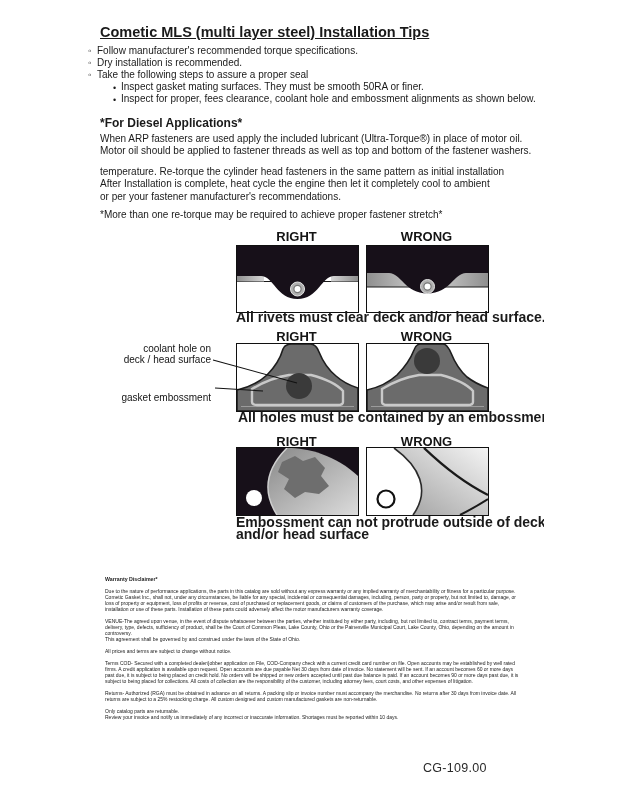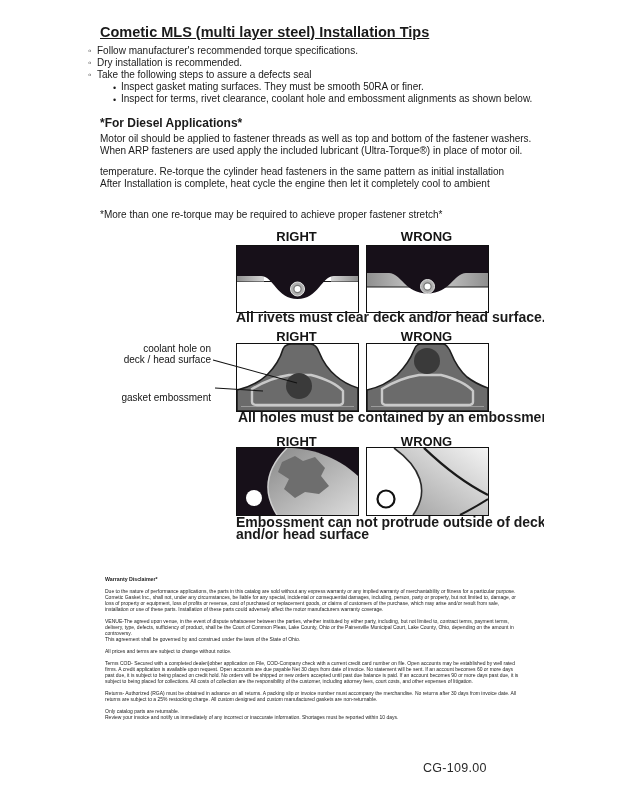--- a/index.html
+++ b/index.html
@@ -57,41 +57,42 @@
   <div class="abs bullet-row" style="left:88px; top:45px;">
     <span class="bullet-glyph">◦</span>
     <span>Follow manufacturer's recommended torque specifications.</span>
   </div>
   <div class="abs bullet-row" style="left:88px; top:57px;">
     <span class="bullet-glyph">◦</span>
     <span>Dry installation is recommended.</span>
   </div>
   <div class="abs bullet-row" style="left:88px; top:69px;">
     <span class="bullet-glyph">◦</span>
-    <span>Take the following steps to assure a defects seal</span>
+    <span>Take the following steps to assure a proper seal</span>
   </div>
   <div class="abs bullet-row" style="left:113px; top:81px;">
     <span class="sub-glyph">•</span>
     <span>Inspect gasket mating surfaces.  They must be smooth 50RA or finer.</span>
   </div>
   <div class="abs bullet-row" style="left:113px; top:93px;">
     <span class="sub-glyph">•</span>
-    <span>Inspect for terms, rivet clearance, coolant hole and embossment alignments as shown below.</span>
+    <span>Inspect for proper, fees clearance, coolant hole and embossment alignments as shown below.</span>
   </div>
 
   <div class="abs section-head" style="left:100px; top:116px;">*For Diesel Applications*</div>
 
   <div class="abs para" style="left:100px; top:133px;">
+    <div>When ARP fasteners are used apply the included lubricant (Ultra-Torque®) in place of motor oil.</div>
     <div>Motor oil should be applied to fastener threads as well as top and bottom of the fastener washers.</div>
-    <div>When ARP fasteners are used apply the included lubricant (Ultra-Torque®) in place of motor oil.</div>
   </div>
 
   <div class="abs para" style="left:100px; top:166px;">
     <div>temperature. Re-torque the cylinder head fasteners in the same pattern as initial installation</div>
     <div>After Installation is complete, heat cycle the engine then let it completely cool to ambient</div>
+    <div>or per your fastener manufacturer's recommendations.</div>
   </div>
 
   <div class="abs body-line" style="left:100px; top:209px;">*More than one re-torque may be required to achieve proper fastener stretch*</div>
 
   <div class="abs dg-label" style="left:236px; top:229px;">RIGHT</div>
   <div class="abs dg-label" style="left:366px; top:229px;">WRONG</div>
 
   <div class="abs dg-box" style="left:236px; top:245px;">
     <svg width="121" height="66" viewBox="0 0 121 66">
       <rect x="0" y="0" width="121" height="66" fill="#ffffff"></rect>

